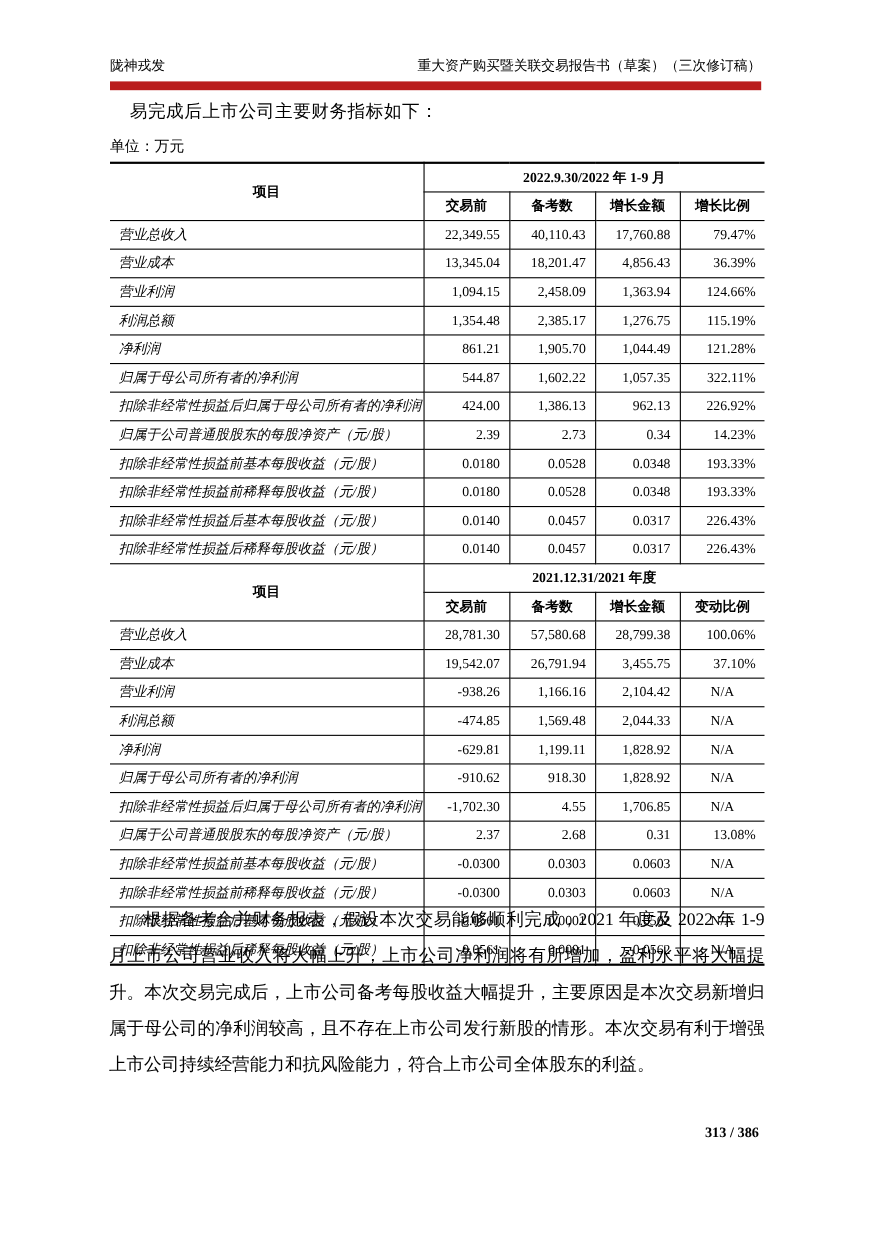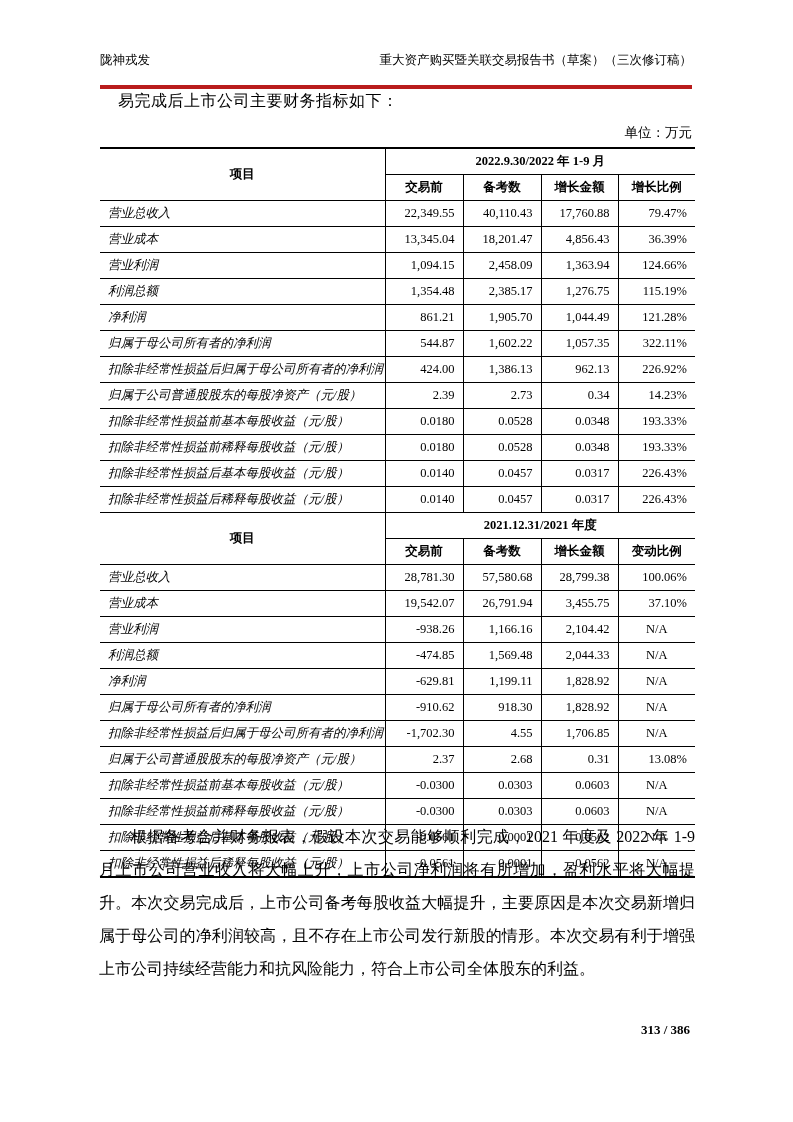--- a/index.html
+++ b/index.html
@@ -13,38 +13,38 @@
     overflow: hidden;
   }
   .doc-header {
     position: absolute;
     left: 100px;
     top: 52px;
     width: 592px;
     display: flex;
     justify-content: space-between;
     align-items: flex-end;
-    border-bottom: 4px solid #b91c1c;
-    padding-bottom: 16px;
+    border-bottom: 8px solid #b91c1c;
+    padding-bottom: 5px;
     font-size: 12.5px;
     gap: 13px;
   }
   .intro {
     position: absolute;
     left: 118px;
     top: 91px;
     font-size: 16px;
     letter-spacing: 0.5px;
   }
   .unit {
     position: absolute;
     left: 100px;
     top: 124px;
     width: 592px;
-    text-align: right;
+    text-align: left;
     font-size: 13.5px;
   }
   table.fin-table {
     position: absolute;
     left: 100px;
     top: 147px;
     width: 595px;
     border-collapse: collapse;
     table-layout: fixed;
     border-top: 2.5px solid #000;

